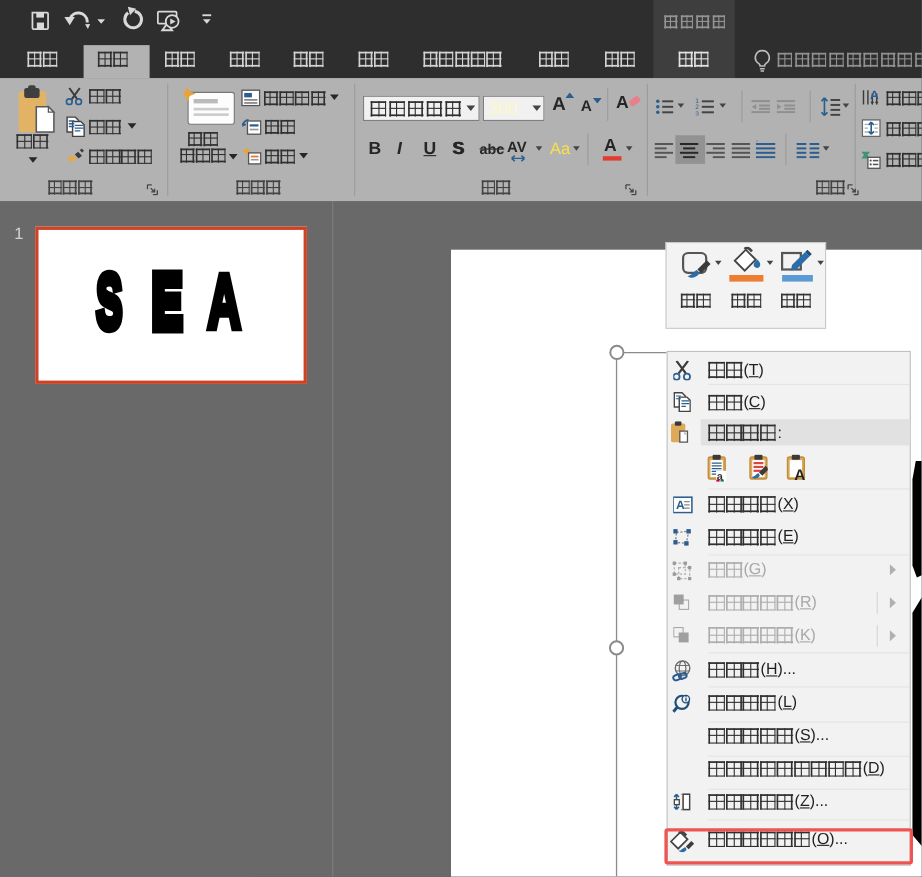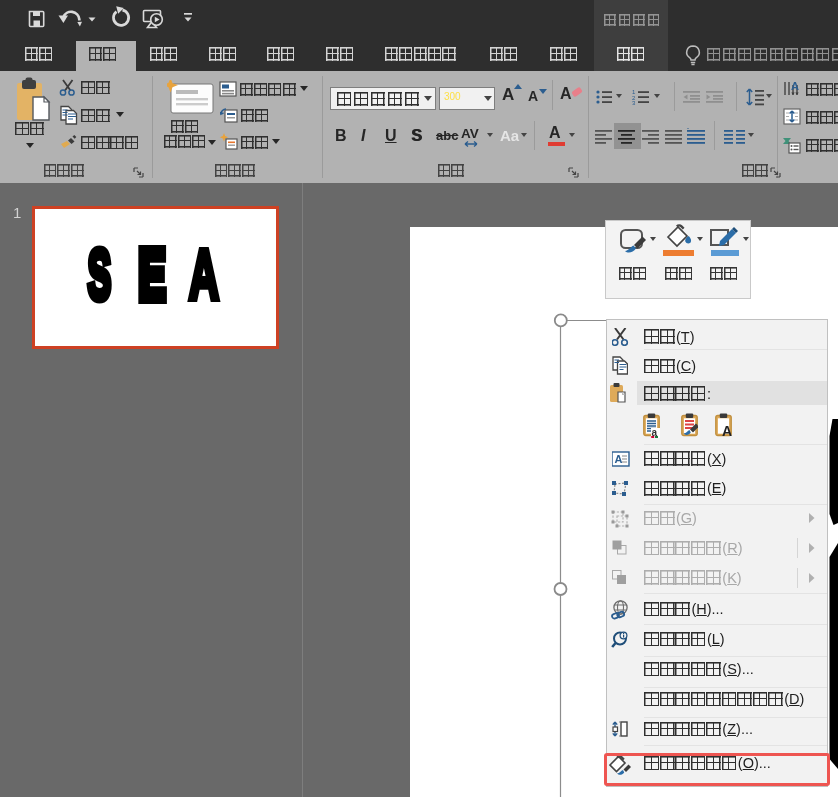--- a/index.html
+++ b/index.html
@@ -288,21 +288,21 @@
       <span class="cj " style="--s:14px;--m:1.4px">
         <i></i>
         <i></i>
         <i></i>
         <i></i>
         <i></i>
       </span>
     </div>
 <div class="abs" style="left:424px;top:96px;width:0;height:0;border:4px solid transparent;border-top:5px solid #444"></div>
 <div class="abs" style="left:439px;top:87px;width:56px;height:23px;background:#f1f1f1;border:1px solid #7e7e7e"></div>
-<div class="abs" style="left:444px;top:91px;font-size:10px;color:#fde047">300</div>
+<div class="abs" style="left:444px;top:91px;font-size:16px;color:#fef9c3">300</div>
 <div class="abs" style="left:484px;top:96px;width:0;height:0;border:4px solid transparent;border-top:5px solid #444"></div>
 <div class="abs" style="left:502px;top:85px;font-size:17px;font-weight:bold;color:#262626">A</div>
 <svg class="abs" style="left:514px;top:84px" width="8" height="7">
       <path d="M4 0 L8 5 H0z" fill="#2b5d8f"></path>
     </svg>
 <div class="abs" style="left:528px;top:88px;font-size:14px;font-weight:bold;color:#262626">A</div>
 <svg class="abs" style="left:539px;top:87px" width="8" height="7">
       <path d="M4 7 L8 2 H0z" fill="#2b5d8f"></path>
     </svg>
 <div class="abs" style="left:552px;top:80px;width:1px;height:30px;background:#9b9b9b"></div>
@@ -313,21 +313,21 @@
 <div class="abs" style="left:335px;top:127px;font-size:16px;font-weight:bold;color:#262626">B</div>
 <div class="abs" style="left:361px;top:127px;font-size:16px;font-style:italic;font-weight:bold;color:#262626">I</div>
 <div class="abs" style="left:385px;top:127px;font-size:16px;font-weight:bold;color:#262626;text-decoration:underline">U</div>
 <div class="abs" style="left:411px;top:127px;font-size:16px;font-weight:bold;color:#262626;text-shadow:1px 0 #262626">S</div>
 <div class="abs" style="left:436px;top:128px;font-size:13px;font-weight:bold;color:#262626;text-decoration:line-through">abc</div>
 <div class="abs" style="left:461px;top:126px;font-size:13.5px;font-weight:bold;color:#262626">AV</div>
 <svg class="abs" style="left:461px;top:140px" width="20" height="8" viewBox="0 0 20 8">
       <path d="M4 4 h12 M4 4 l3-2.5 M4 4 l3 2.5 M16 4 l-3-2.5 M16 4 l-3 2.5" stroke="#2b5d8f" stroke-width="1.3" fill="none"></path>
     </svg>
 <div class="abs" style="left:487px;top:133px;width:0;height:0;border:3.5px solid transparent;border-top:4.5px solid #444"></div>
-<div class="abs" style="left:500px;top:127px;font-size:15px;font-weight:bold;color:#e5e5e5">Aa</div>
+<div class="abs" style="left:500px;top:127px;font-size:15px;font-weight:normal;color:#fde047">Aa</div>
 <div class="abs" style="left:521px;top:133px;width:0;height:0;border:3.5px solid transparent;border-top:4.5px solid #444"></div>
 <div class="abs" style="left:534px;top:121px;width:1px;height:29px;background:#9b9b9b"></div>
 <div class="abs" style="left:549px;top:124px;font-size:16px;font-weight:bold;color:#262626">A</div>
 <div class="abs" style="left:548px;top:142px;width:17px;height:4px;background:#e03c32"></div>
 <div class="abs" style="left:569px;top:133px;width:0;height:0;border:3.5px solid transparent;border-top:4.5px solid #444"></div>
 <div class="row" style="left:437px;top:164px;height:13px;color:#3a3a3a">
       <span class="cj " style="--s:12.5px;--m:0.65px">
         <i></i>
         <i></i>
       </span>

